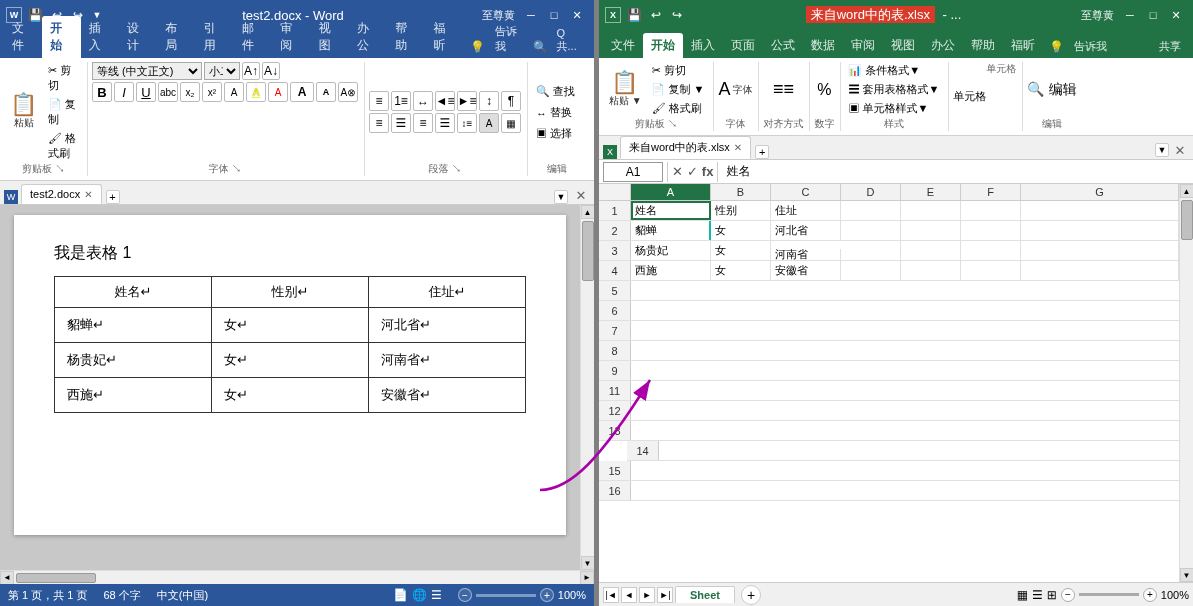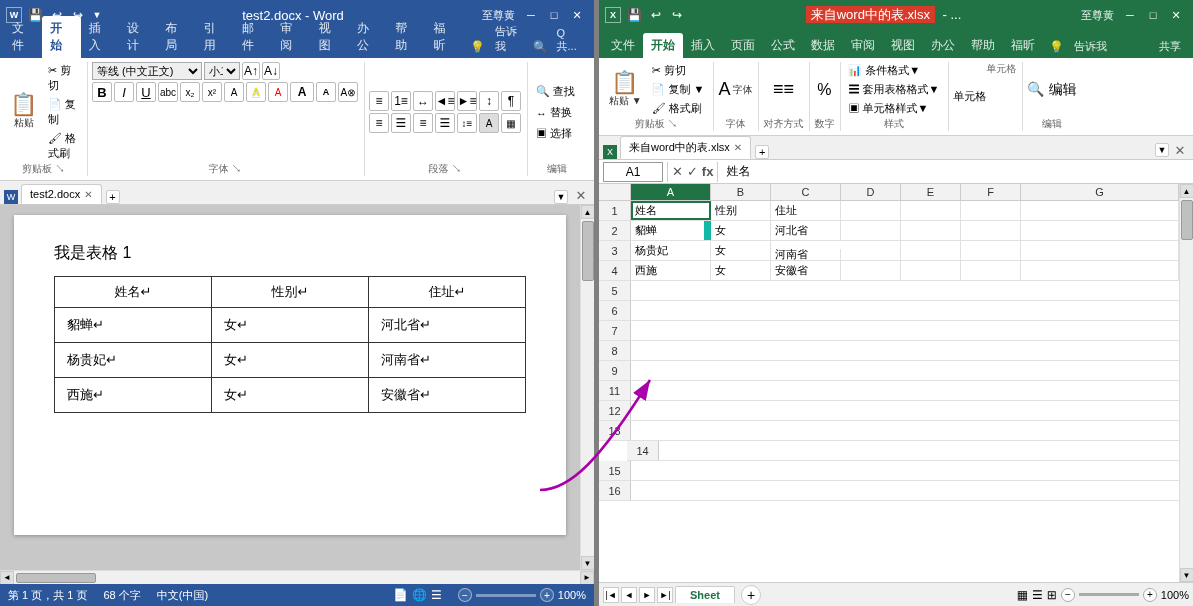--- a/index.html
+++ b/index.html
@@ -359,21 +359,21 @@
               <div style="width:60px;border-right:1px solid #e0e0e0;font-size:11px;padding:1px 4px;display:flex;align-items:center;background:white;flex-shrink:0;">性别</div>
               <div style="width:70px;border-right:1px solid #e0e0e0;font-size:11px;padding:1px 4px;display:flex;align-items:center;background:white;flex-shrink:0;">住址</div>
               <div style="width:60px;border-right:1px solid #e0e0e0;font-size:11px;padding:1px 4px;display:flex;align-items:center;background:white;flex-shrink:0;"></div>
               <div style="width:60px;border-right:1px solid #e0e0e0;font-size:11px;padding:1px 4px;display:flex;align-items:center;background:white;flex-shrink:0;"></div>
               <div style="width:60px;border-right:1px solid #e0e0e0;font-size:11px;padding:1px 4px;display:flex;align-items:center;background:white;flex-shrink:0;"></div>
               <div style="flex:1;border-right:1px solid #e0e0e0;font-size:11px;padding:1px 4px;display:flex;align-items:center;background:white;"></div>
             </div>
 
             <div style="display:flex;border-bottom:1px solid #e0e0e0;height:20px;">
               <div style="width:32px;background:#f2f2f2;border-right:1px solid #ccc;display:flex;align-items:center;justify-content:center;font-size:11px;color:#333;flex-shrink:0;">2</div>
-              <div style="width:80px;border-right:7px solid #14b8a6;font-size:11px;padding:1px 4px;display:flex;align-items:center;background:white;flex-shrink:0;">貂蝉</div>
+              <div style="width:80px;border-right:2px solid #14b8a6;font-size:11px;padding:1px 4px;display:flex;align-items:center;background:white;flex-shrink:0;">貂蝉</div>
               <div style="width:60px;border-right:1px solid #e0e0e0;font-size:11px;padding:1px 4px;display:flex;align-items:center;background:white;flex-shrink:0;">女</div>
               <div style="width:70px;border-right:1px solid #e0e0e0;font-size:11px;padding:1px 4px;display:flex;align-items:center;background:white;flex-shrink:0;">河北省</div>
               <div style="width:60px;border-right:1px solid #e0e0e0;font-size:11px;padding:1px 4px;display:flex;align-items:center;background:white;flex-shrink:0;"></div>
               <div style="width:60px;border-right:1px solid #e0e0e0;font-size:11px;padding:1px 4px;display:flex;align-items:center;background:white;flex-shrink:0;"></div>
               <div style="width:60px;border-right:1px solid #e0e0e0;font-size:11px;padding:1px 4px;display:flex;align-items:center;background:white;flex-shrink:0;"></div>
               <div style="flex:1;border-right:1px solid #e0e0e0;font-size:11px;padding:1px 4px;display:flex;align-items:center;background:white;"></div>
             </div>
 
             <div style="display:flex;border-bottom:1px solid #e0e0e0;height:20px;">
               <div style="width:32px;background:#f2f2f2;border-right:1px solid #ccc;display:flex;align-items:center;justify-content:center;font-size:11px;color:#333;flex-shrink:0;">3</div>

